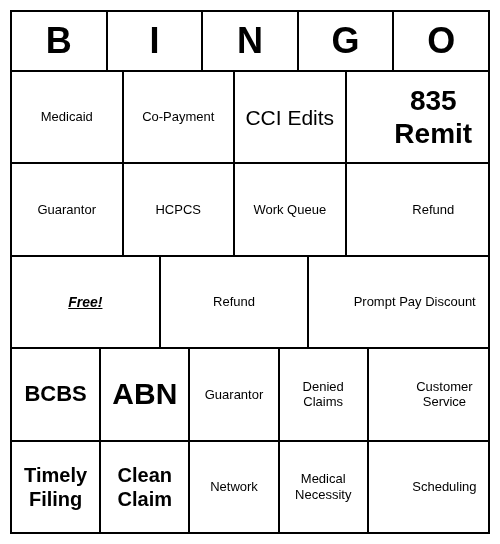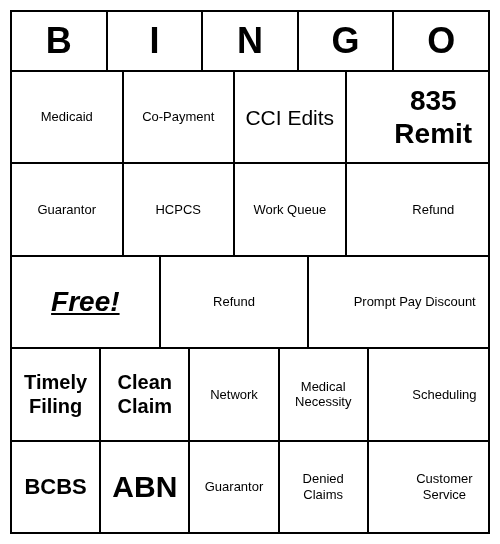--- a/index.html
+++ b/index.html
@@ -84,21 +84,21 @@
       font-weight: normal;
       text-align: center;
     }
 
     .bingo-cell.xlarge {
       font-size: 28px;
       font-weight: bold;
     }
 
     .bingo-cell.free {
-      font-size: 28px;
+      font-size: 14px;
       font-weight: bold;
       font-style: italic;
       text-decoration: underline;
     }
 
     .bingo-cell.bold-large {
       font-size: 20px;
       font-weight: bold;
     }
 
@@ -135,27 +135,27 @@
         <div class="bingo-cell">HCPCS</div>
         <div class="bingo-cell">Work Queue</div>
         <div class="bingo-cell">Refund</div>
       </div>
       <div class="bingo-row">
         <div class="bingo-cell free">Free!</div>
         <div class="bingo-cell">Refund</div>
         <div class="bingo-cell">Prompt Pay Discount</div>
       </div>
       <div class="bingo-row">
+        <div class="bingo-cell bcbs">BCBS</div>
+        <div class="bingo-cell abn">ABN</div>
+        <div class="bingo-cell">Guarantor</div>
+        <div class="bingo-cell">Denied Claims</div>
+        <div class="bingo-cell">Customer Service</div>
+      </div>
+      <div class="bingo-row">
         <div class="bingo-cell bold-large">Timely Filing</div>
         <div class="bingo-cell bold-large">Clean Claim</div>
         <div class="bingo-cell">Network</div>
         <div class="bingo-cell">Medical Necessity</div>
         <div class="bingo-cell">Scheduling</div>
       </div>
-      <div class="bingo-row">
-        <div class="bingo-cell bcbs">BCBS</div>
-        <div class="bingo-cell abn">ABN</div>
-        <div class="bingo-cell">Guarantor</div>
-        <div class="bingo-cell">Denied Claims</div>
-        <div class="bingo-cell">Customer Service</div>
-      </div>
     </div>
 </div>
 
 </body></html>

